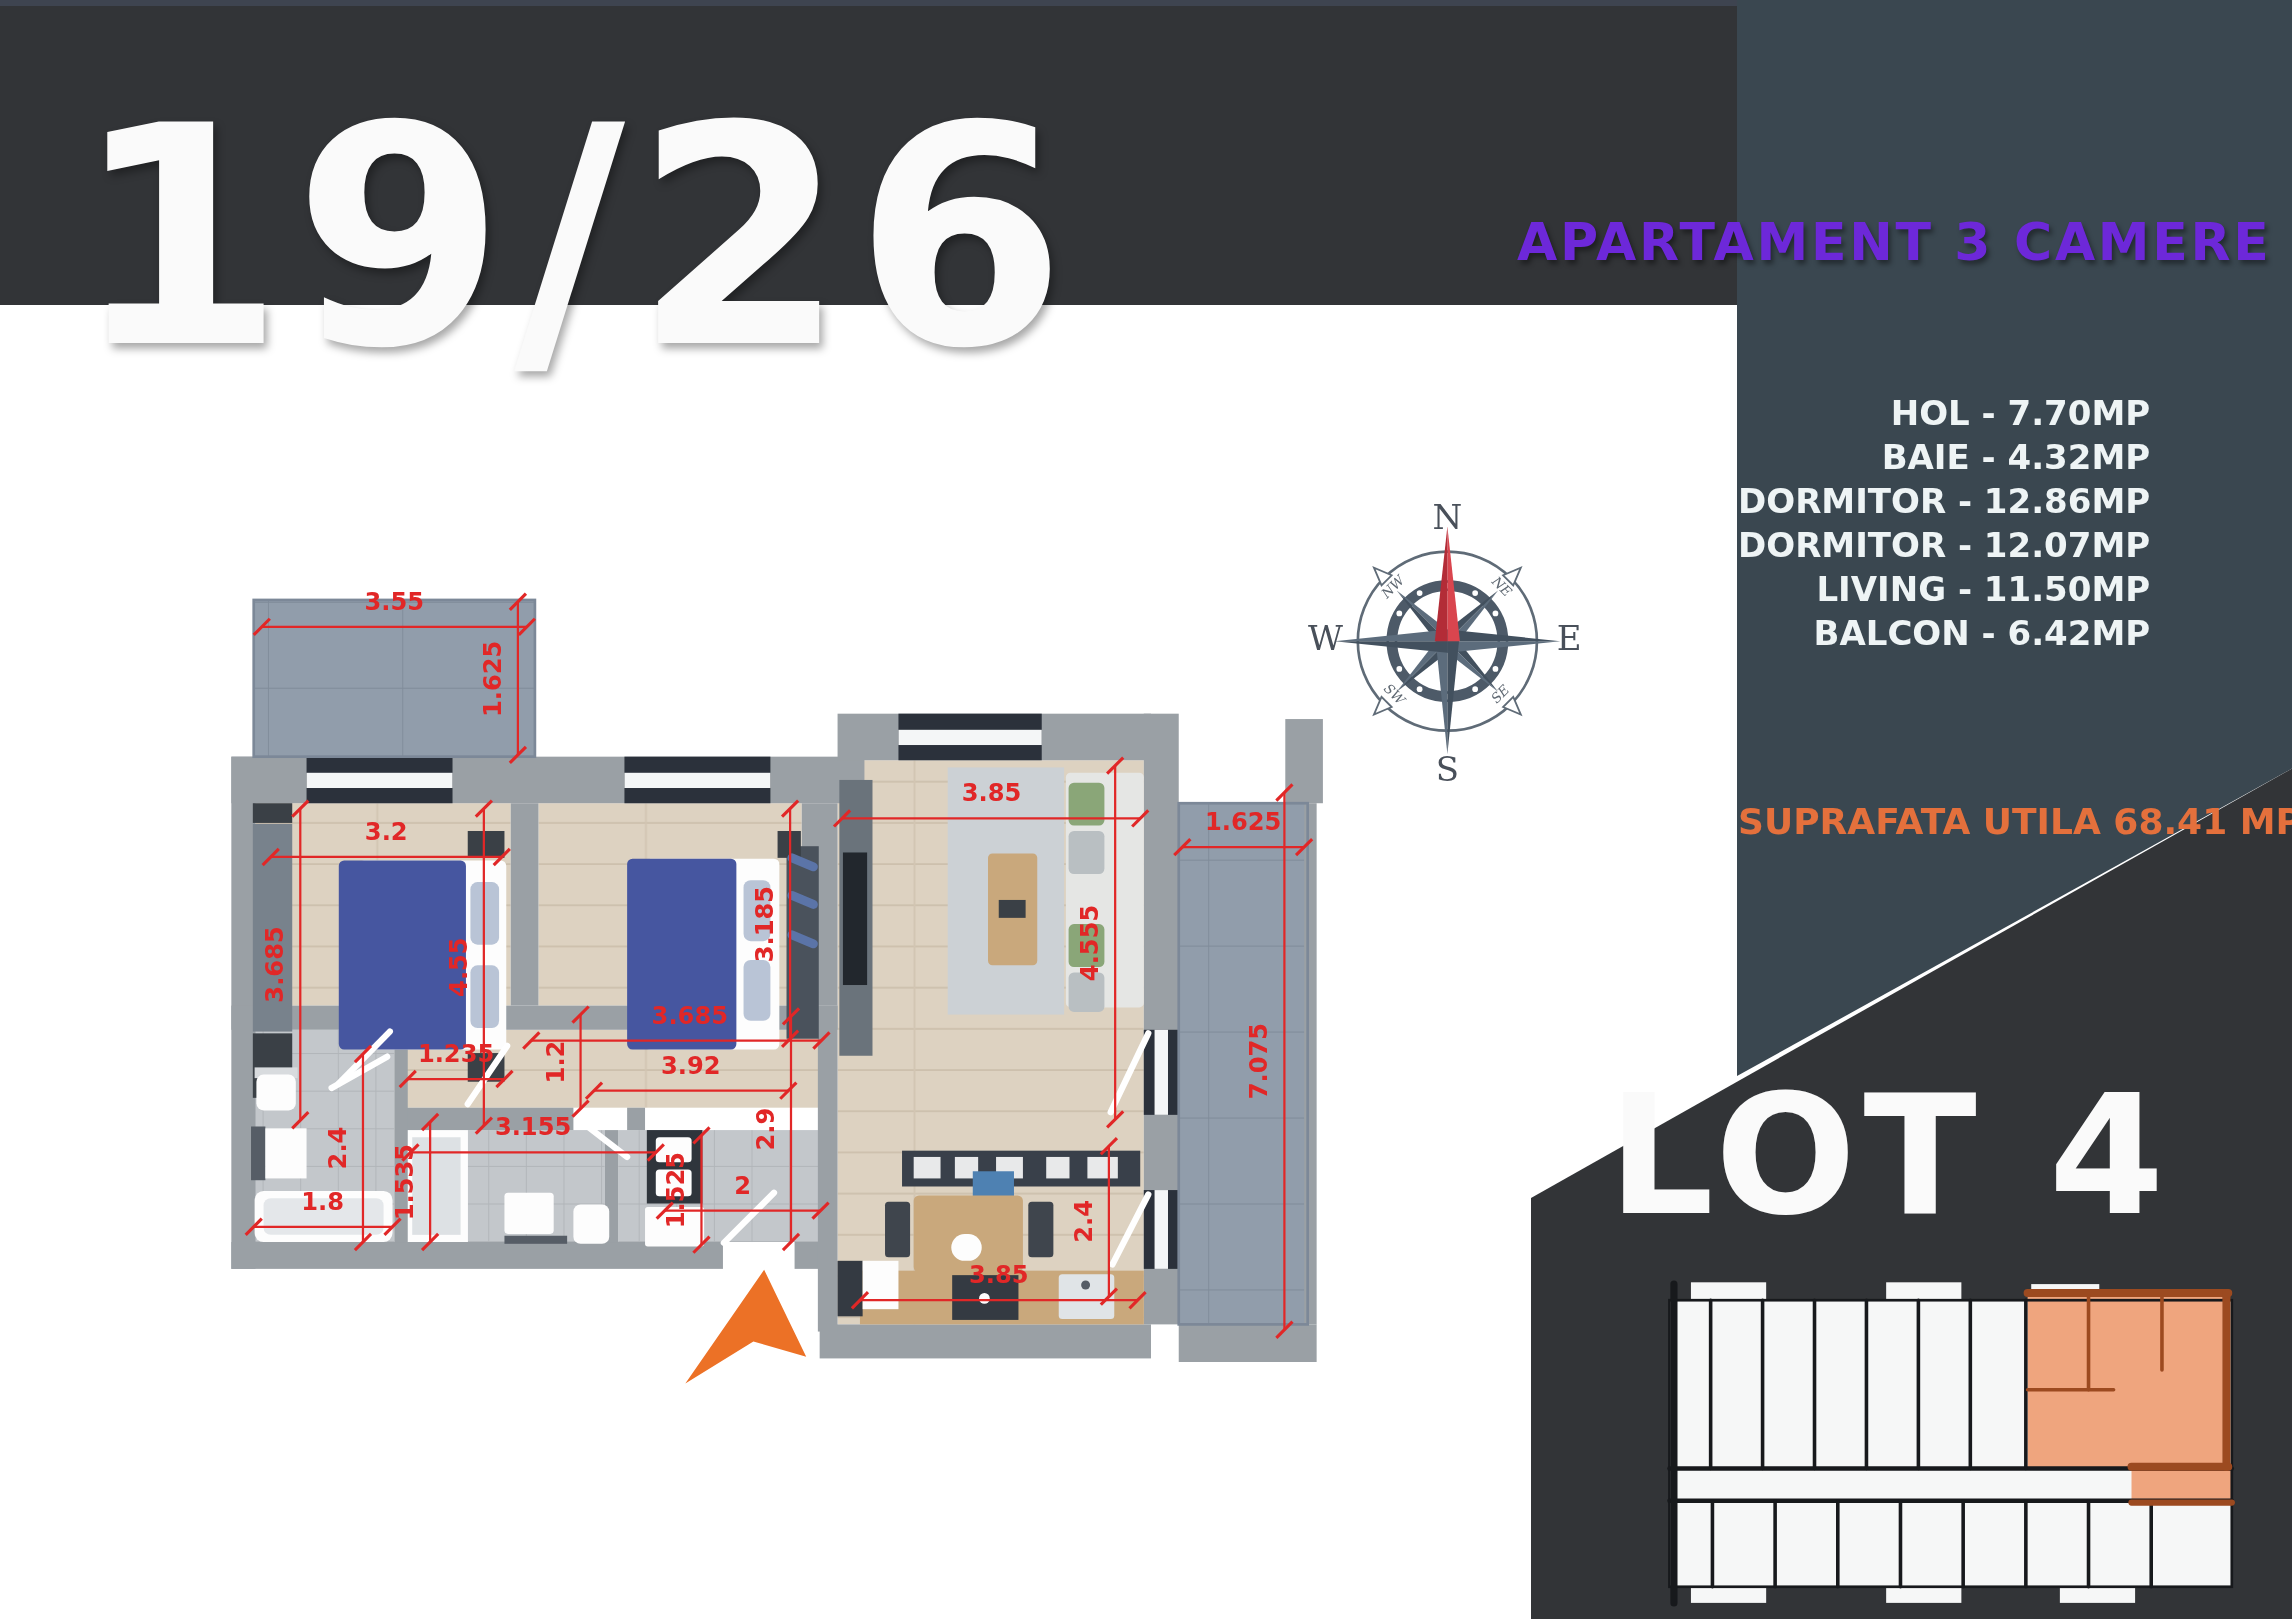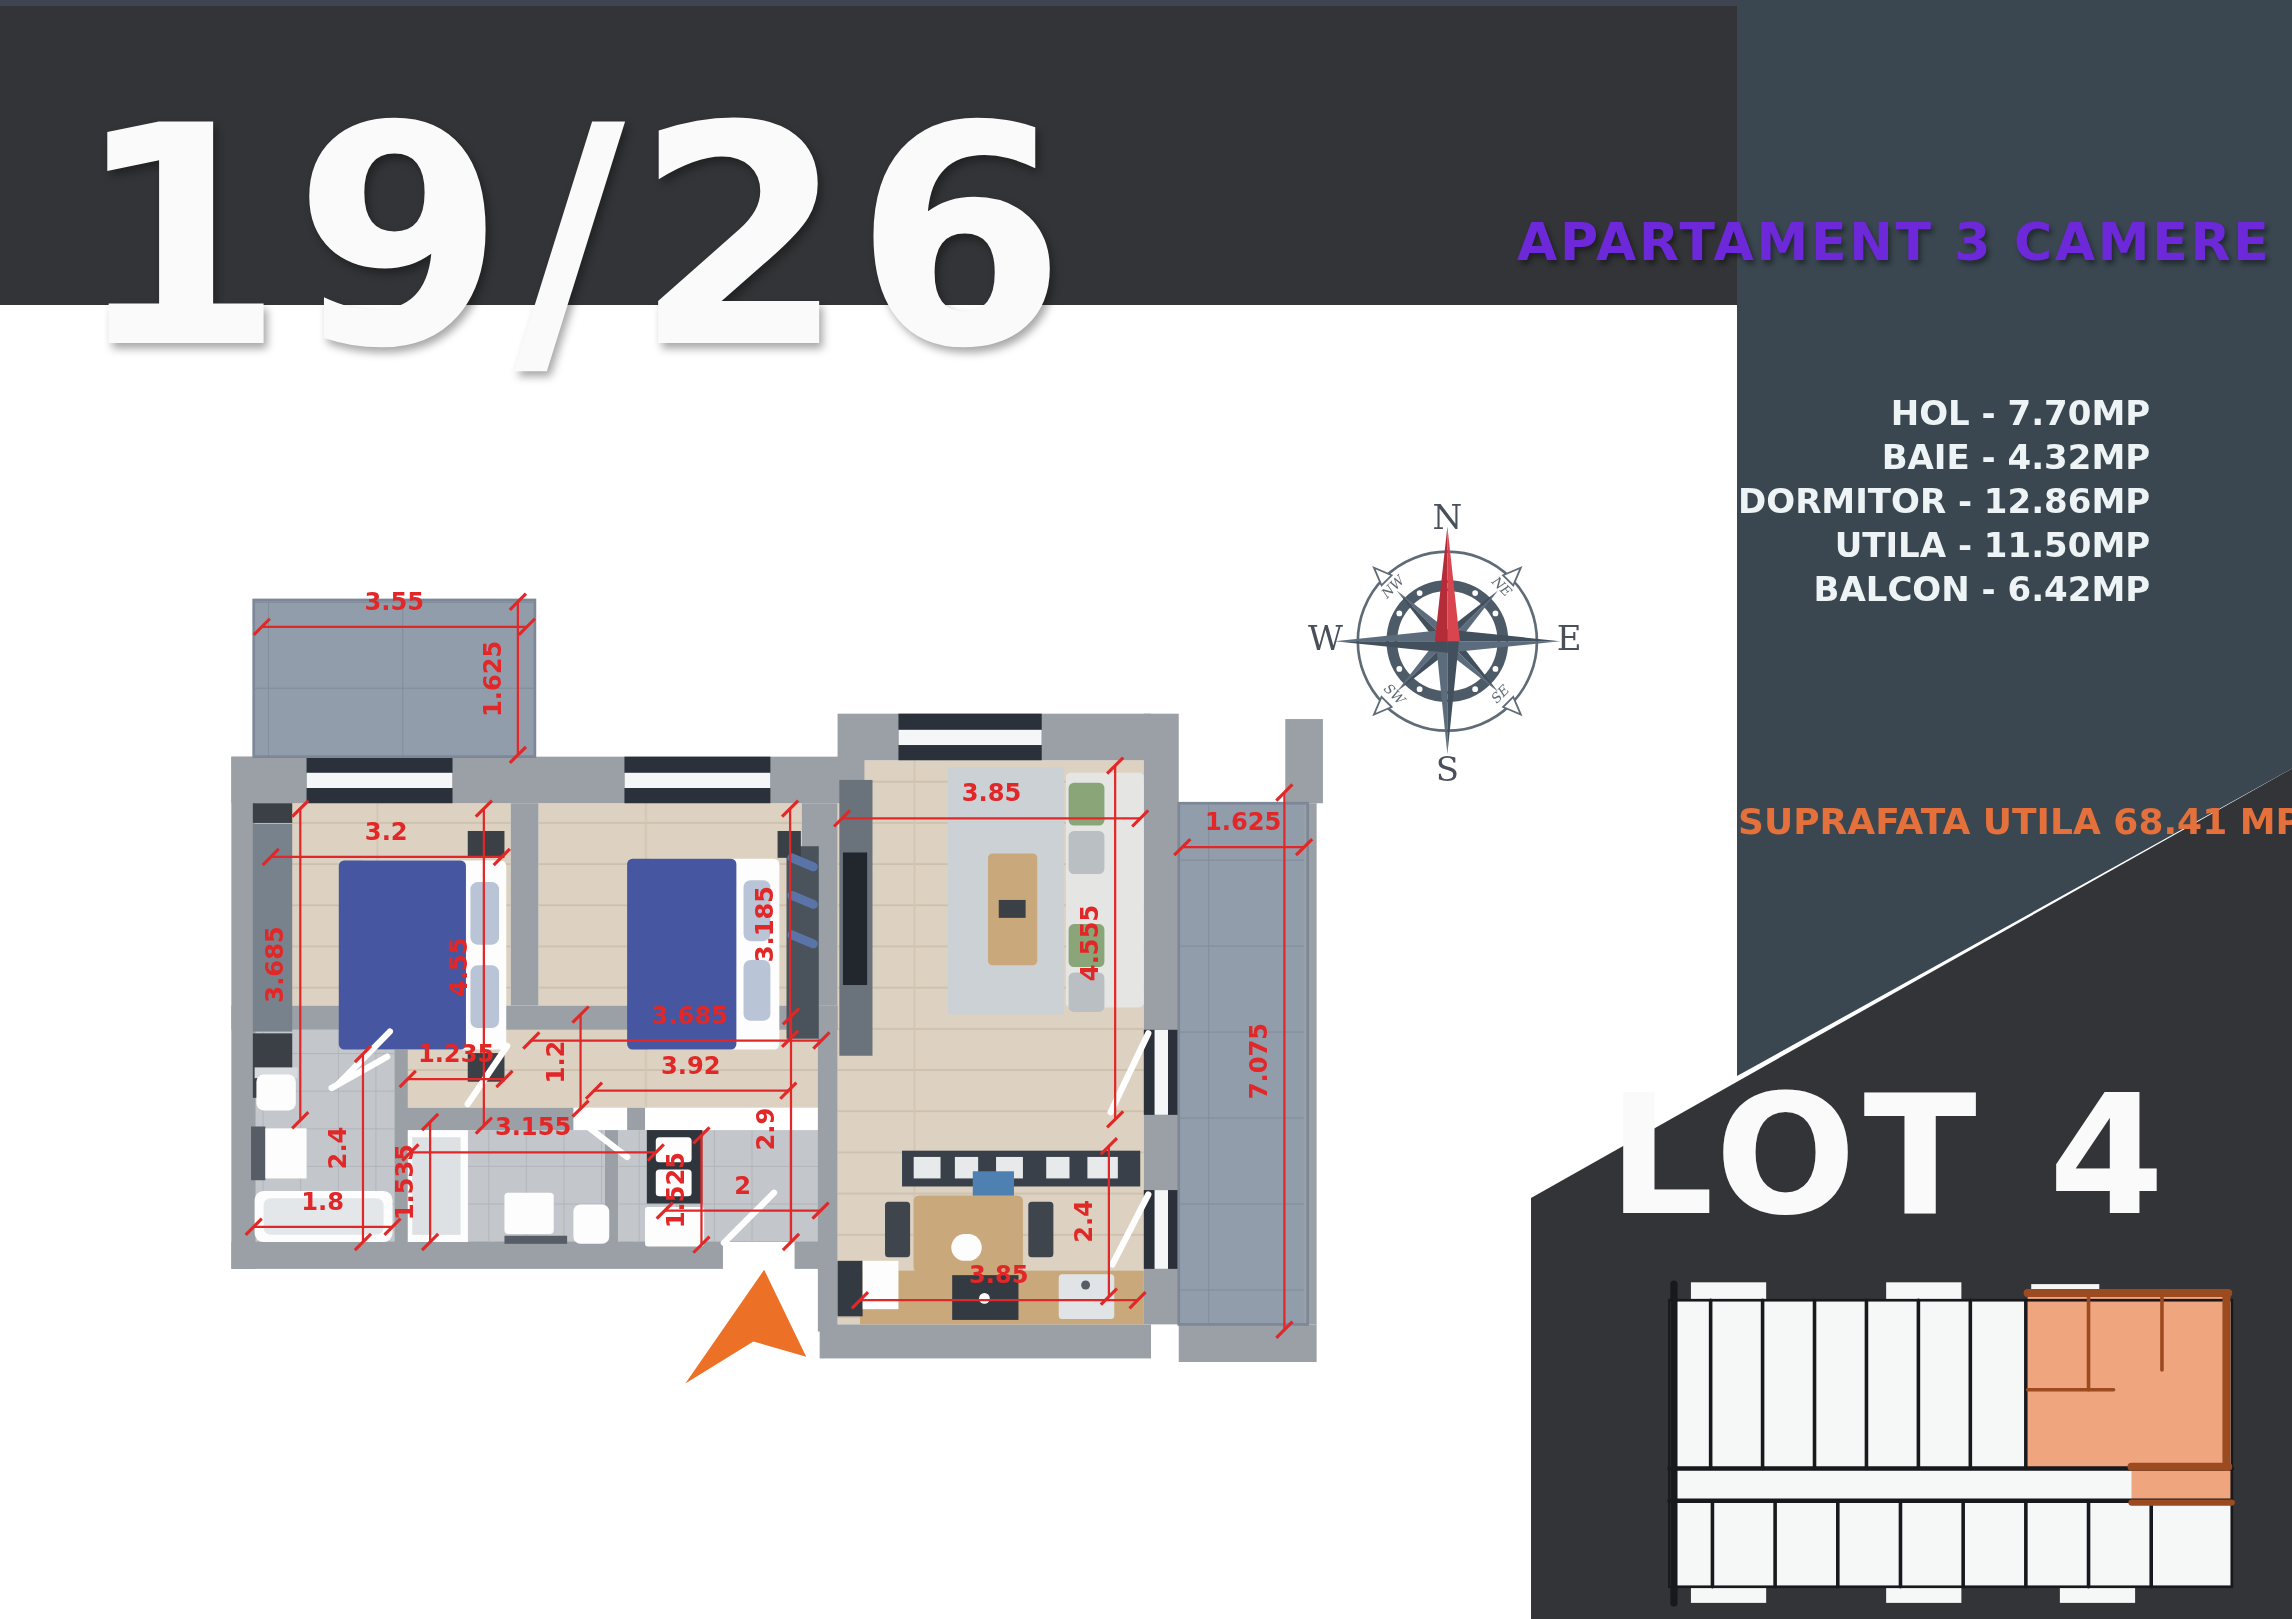--- a/index.html
+++ b/index.html
@@ -382,18 +382,19 @@
       <line x1="2414" y1="1448" x2="2414" y2="1530" stroke="#9c4a20" stroke-width="4" stroke-linecap="round"></line>
     </g>
   </svg>
 
 <div class="abs" id="unit-number">19/26</div>
 <div class="abs" id="page-title">APARTAMENT 3 CAMERE</div>
 <div class="abs" id="room-list">
   <div class="line">HOL - 7.70MP</div>
   <div class="line">BAIE - 4.32MP</div>
   <div class="line">DORMITOR - 12.86MP</div>
-  <div class="line">UTILA - 11.50MP</div>
+  <div class="line">DORMITOR - 12.07MP</div>
+  <div class="line">LIVING - 11.50MP</div>
   <div class="line">BALCON - 6.42MP</div>
 </div>
 <div class="abs" id="surface-total">SUPRAFATA UTILA 68.41 MP</div>
 <div class="abs" id="lot-label">LOT 4</div>
 
 
 </body></html>

